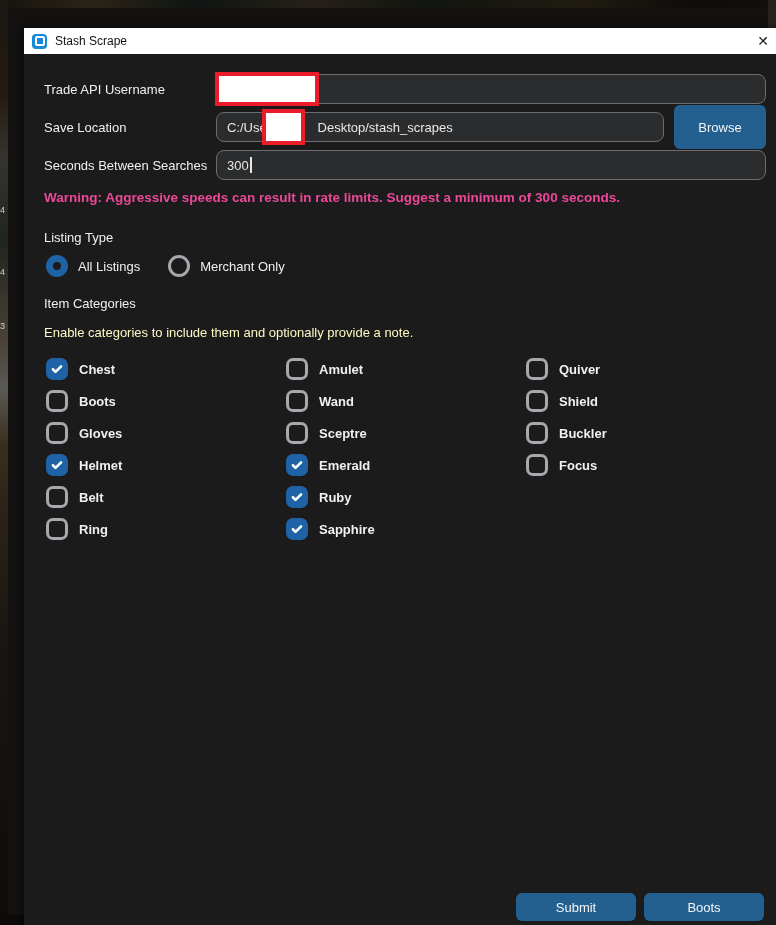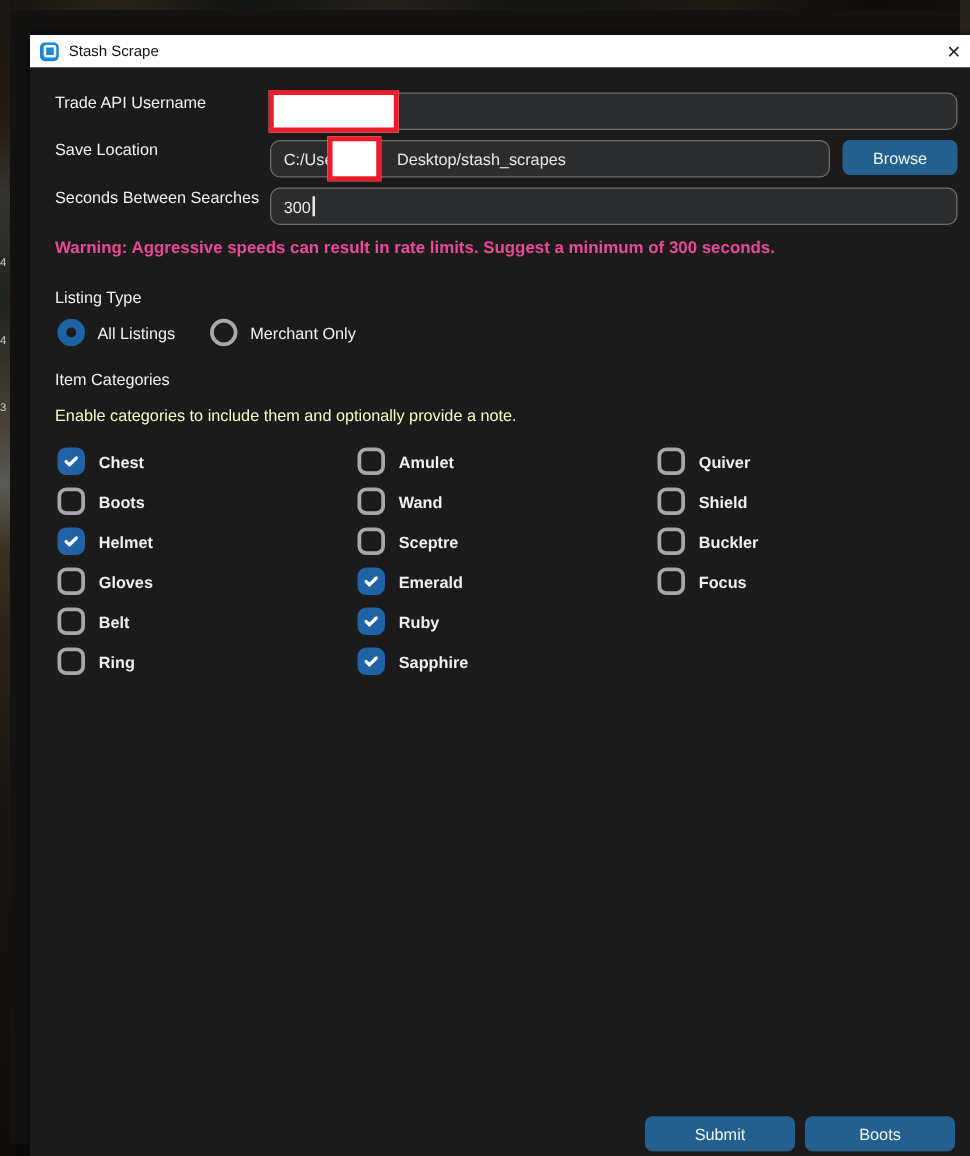--- a/index.html
+++ b/index.html
@@ -25,35 +25,35 @@
   
   .window{position:absolute;left:24px;top:8px;width:760px;height:907px;z-index:2;box-shadow:0 0 8px rgba(0,0,0,.7);margin-top:20px;}
   .titlebar{height:26px;background:#ffffff;display:flex;align-items:center;padding:0 10px 0 8px;box-sizing:border-box;}
   .app-icon{width:15px;height:15px;border-radius:4px;background:#1789d6;display:flex;align-items:center;justify-content:center;margin-right:8px;flex:none;}
   .app-icon-inner{width:6px;height:6px;border:2px solid #fff;border-radius:2px;}
   .title{font-size:12px;color:#111;}
   .close{margin-left:auto;font-size:14px;color:#222;width:22px;text-align:center;cursor:pointer;line-height:26px;}
 
   .content{position:absolute;top:26px;left:0;right:0;bottom:0;background:#1b1b1b;}
 
-  .form-row{position:absolute;left:20px;right:18px;height:30px;display:flex;align-items:flex-start;}
+  .form-row{position:absolute;left:20px;right:18px;height:30px;display:flex;align-items:center;}
   .lbl{width:172px;flex:none;font-size:13px;color:#f0f0f0;}
   .input{background:#2b2c2e;border:1px solid #6b6d70;border-radius:8px;height:30px;box-sizing:border-box;
     display:flex;align-items:center;padding:0 10px;font-size:13px;color:#e8e8e8;position:relative;}
   .input.wide{flex:1;}
   .input.save{width:448px;flex:none;}
   .spacer{display:inline-block;width:40px;}
   .caret{display:inline-block;width:2px;height:16px;background:#e8e8e8;margin-left:1px;}
 
   .redaction{position:absolute;background:#ffffff;border:4px solid #ec1c2b;box-sizing:border-box;z-index:3;}
   .r1{left:-2px;top:-3px;width:104px;height:34px;}
   .r2{left:45px;top:-4px;width:43px;height:36px;}
 
   .btn{background:#23608f;color:#f2f4f6;border:none;border-radius:6px;font-size:13px;font-family:inherit;cursor:pointer;}
-  .btn.browse{flex:1;margin-left:10px;height:28px;}
+  .btn.browse{flex:1;margin-left:10px;height:44px;}
   .btn.action{width:120px;height:28px;}
 
   .warning{position:absolute;left:20px;top:136px;font-size:13.5px;color:#ec4899;font-weight:bold;}
   .section-label{position:absolute;left:20px;font-size:13px;color:#f0f0f0;}
   .desc{position:absolute;left:20px;top:271px;font-size:13px;color:#fef9c3;}
 
   .radio-row{position:absolute;left:22px;top:199px;display:flex;gap:28px;align-items:flex-end;height:24px;}
   .radio-opt{display:flex;align-items:center;gap:10px;cursor:pointer;}
   .radio{width:22px;height:22px;border-radius:50%;border:3px solid #a6a8ad;box-sizing:border-box;flex:none;}
   .radio-opt.selected .radio{border:7px solid #1f63a6;}
@@ -152,33 +152,33 @@
               </svg>
     </span>
     <span class="cat-label">Chest</span>
   </label>
           <label class="cat-item">
     <span class="checkbox">
       
     </span>
     <span class="cat-label">Boots</span>
   </label>
+          <label class="cat-item">
+    <span class="checkbox">
+      
+    </span>
+    <span class="cat-label">Gloves</span>
+  </label>
           <label class="cat-item checked">
     <span class="checkbox">
       <svg class="check" viewBox="0 0 24 24">
                 <path d="M5 12.5l4.5 4.5L19 7.5"></path>
               </svg>
     </span>
     <span class="cat-label">Helmet</span>
-  </label>
-          <label class="cat-item">
-    <span class="checkbox">
-      
-    </span>
-    <span class="cat-label">Gloves</span>
   </label>
           <label class="cat-item">
     <span class="checkbox">
       
     </span>
     <span class="cat-label">Belt</span>
   </label>
           <label class="cat-item">
     <span class="checkbox">
       

